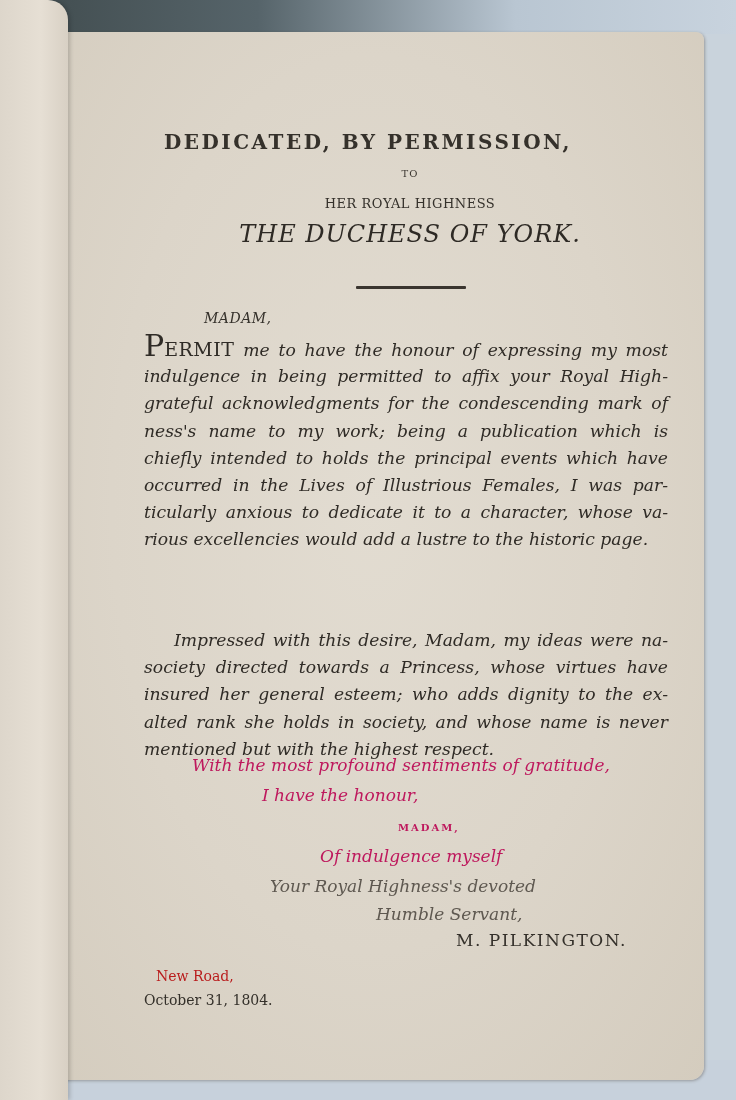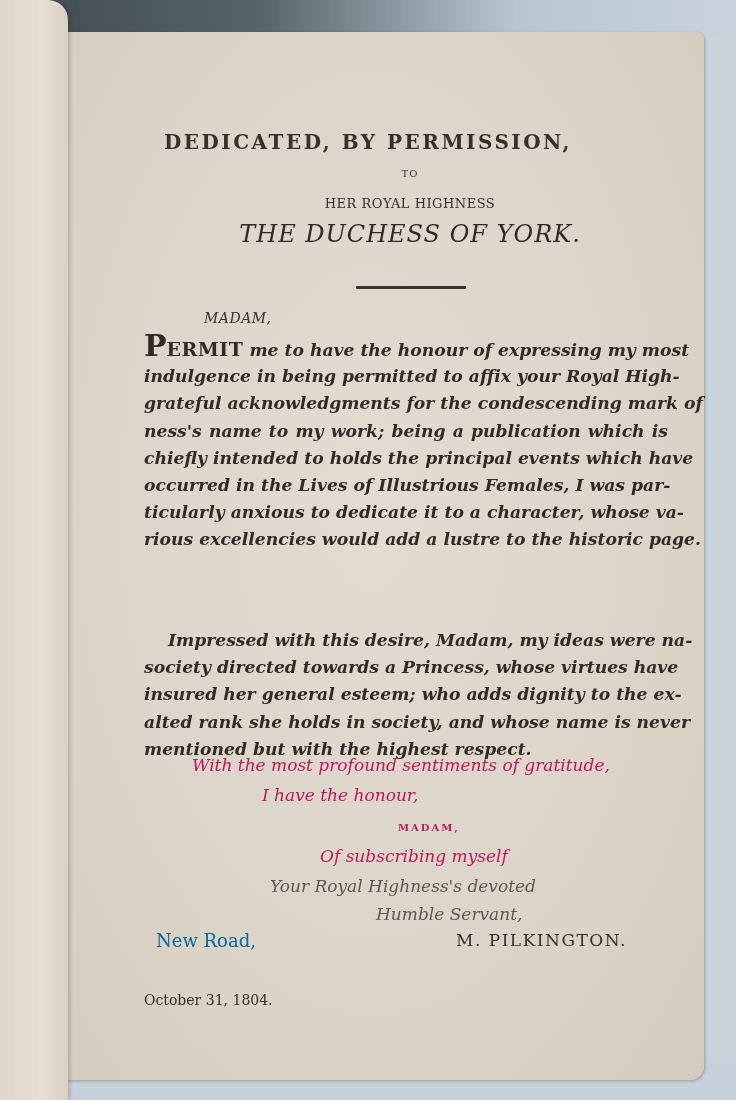--- a/index.html
+++ b/index.html
@@ -45,21 +45,21 @@
       color: #2e2a25; left: 42px;
     }
     .rule {
       position: absolute; left: 356px; top: 286px; width: 110px; height: 3px;
       background: #3a352f; border-radius: 1px; z-index: 3;
     }
     .text-block {
       position: absolute; left: 144px; width: 524px; z-index: 3;
       font-style: italic; font-size: 17.2px; color: #2f2b26;
     }
-    .line { height: 27.2px; line-height: 27.2px; white-space: nowrap; text-align: justify; text-align-last: justify; font-weight: bold; }
+    .line { height: 27.2px; line-height: 27.2px; white-space: nowrap; text-align: justify; text-align-last: justify; }
     .line.last { text-align-last: left; }
     .salutation {
       position: absolute; left: 204px; top: 310px; font-size: 14px; font-style: italic;
       letter-spacing: 0.5px; color: #35312b; z-index: 3;
     }
     .para1 { top: 336px; }
     .dropcap { font-style: normal; font-size: 30px; line-height: 20px; }
     .smallcaps-run { font-style: normal; font-size: 19px; letter-spacing: 0.5px; }
     .para2 { top: 627px; }
     .closing {
@@ -69,21 +69,21 @@
     .c2 { left: 262px; top: 785px; font-size: 17px; }
     .c3 { left: 398px; top: 822px; font-size: 10px; font-style: normal; letter-spacing: 2px; font-weight: bold; }
     .c4 { left: 320px; top: 846px; font-size: 17px; }
     .c5 { left: 270px; top: 876px; font-size: 17px; }
     .c6 { left: 376px; top: 904px; font-size: 17px; }
     .signature {
       position: absolute; left: 456px; top: 930px; font-size: 17px; letter-spacing: 1.5px;
       color: #34302a; z-index: 3;
     }
     .place {
-      position: absolute; left: 156px; top: 930px; font-size: 18px; color: #0369a1; z-index: 3;
+      position: absolute; left: 156px; top: 968px; font-size: 14px; color: #b91c1c; z-index: 3;
     }
     .date {
       position: absolute; left: 144px; top: 992px; font-size: 14px; color: #34302a; z-index: 3;
     }
     .faded { color: #5e5850; }
   </style>
 </head>
 <body>
 
 <div class="backdrop-top"></div>
@@ -116,20 +116,20 @@
   <div class="line">&nbsp;&nbsp;&nbsp;&nbsp;Impressed with this desire, Madam, my ideas were na-</div>
   <div class="line">society directed towards a Princess, whose virtues have</div>
   <div class="line">insured her general esteem; who adds dignity to the ex-</div>
   <div class="line">alted rank she holds in society, and whose name is never</div>
   <div class="line last">mentioned but with the highest respect.</div>
 </div>
 
 <div class="closing c1">With the most profound sentiments of gratitude,</div>
 <div class="closing c2">I have the honour,</div>
 <div class="closing c3">MADAM,</div>
-<div class="closing c4">Of subscribing myself</div>
+<div class="closing c4">Of indulgence myself</div>
 <div class="closing c5 faded">Your Royal Highness's devoted</div>
 <div class="closing c6 faded">Humble Servant,</div>
 
 <div class="signature">M. PILKINGTON.</div>
 
 <div class="place">New Road,</div>
 <div class="date">October 31, 1804.</div>
 
 </body></html>

